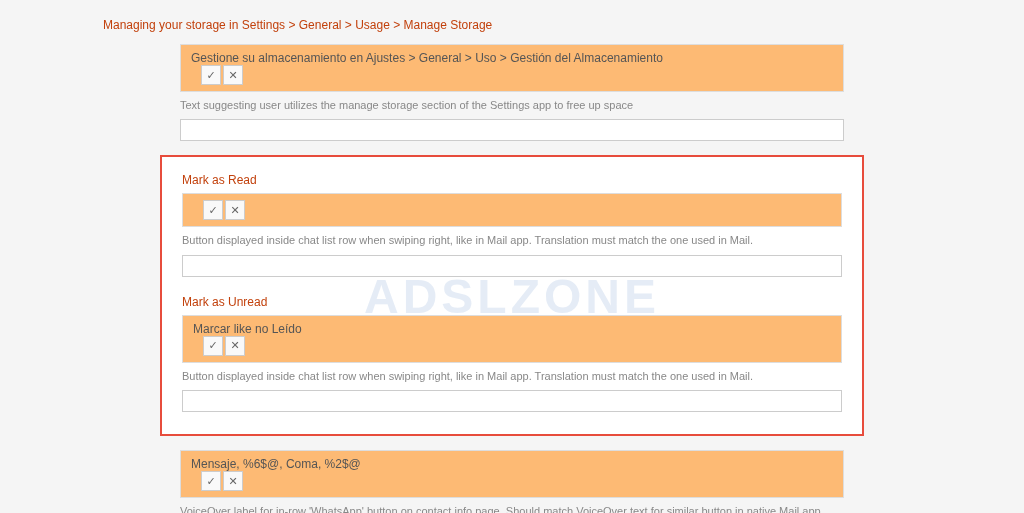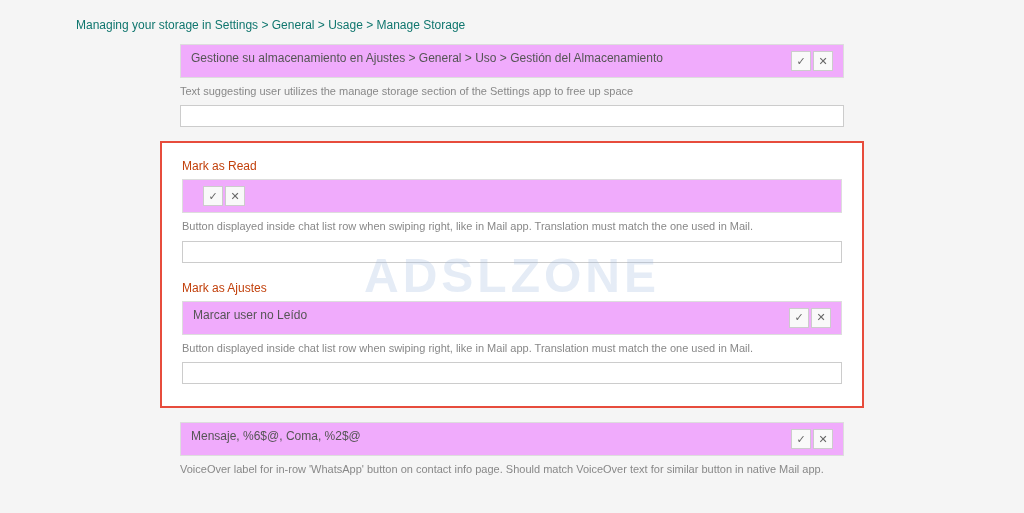--- a/index.html
+++ b/index.html
@@ -10,34 +10,36 @@
       color: #333;
     }
     .page-container {
       max-width: 1024px;
       margin: 0 auto;
       background: #f5f5f5;
       padding: 10px 0;
     }
     .section-header {
       padding: 8px 76px;
-      color: #0f766e;
+      color: #c2410c;
       font-size: 12px;
       font-weight: 500;
+      margin-left: 27px;
     }
     .translation-block {
       padding: 4px 180px 14px 180px;
     }
     .translation-row {
       display: flex;
       align-items: flex-start;
-      background: #f0abfc;
+      background: #fdba74;
       border: 1px solid #ddd;
       padding: 6px 10px;
       margin-bottom: 2px;
+      flex-direction: column;
     }
     .translation-text {
       font-size: 12px;
       color: #555;
       flex: 1;
     }
     .translation-actions {
       display: flex;
       gap: 2px;
       margin-left: 10px;
@@ -134,24 +136,24 @@
             <div class="action-btn">✓</div>
             <div class="action-btn">✕</div>
           </div>
         </div>
         <div class="description-text">Button displayed inside chat list row when swiping right, like in Mail app. Translation must match the one used in Mail.</div>
         <input class="input-field" type="text" value="" style="">
       </div>
     </div>
 
     <div>
-      <div class="sub-section-header">Mark as Ajustes</div>
+      <div class="sub-section-header">Mark as Unread</div>
       <div class="translation-block-inner">
         <div class="translation-row">
-          <span class="translation-text">Marcar user no Leído</span>
+          <span class="translation-text">Marcar like no Leído</span>
           <div class="translation-actions">
             <div class="action-btn">✓</div>
             <div class="action-btn">✕</div>
           </div>
         </div>
         <div class="description-text">Button displayed inside chat list row when swiping right, like in Mail app. Translation must match the one used in Mail.</div>
         <input class="input-field" type="text" value="" style="">
       </div>
     </div>
   </div>

